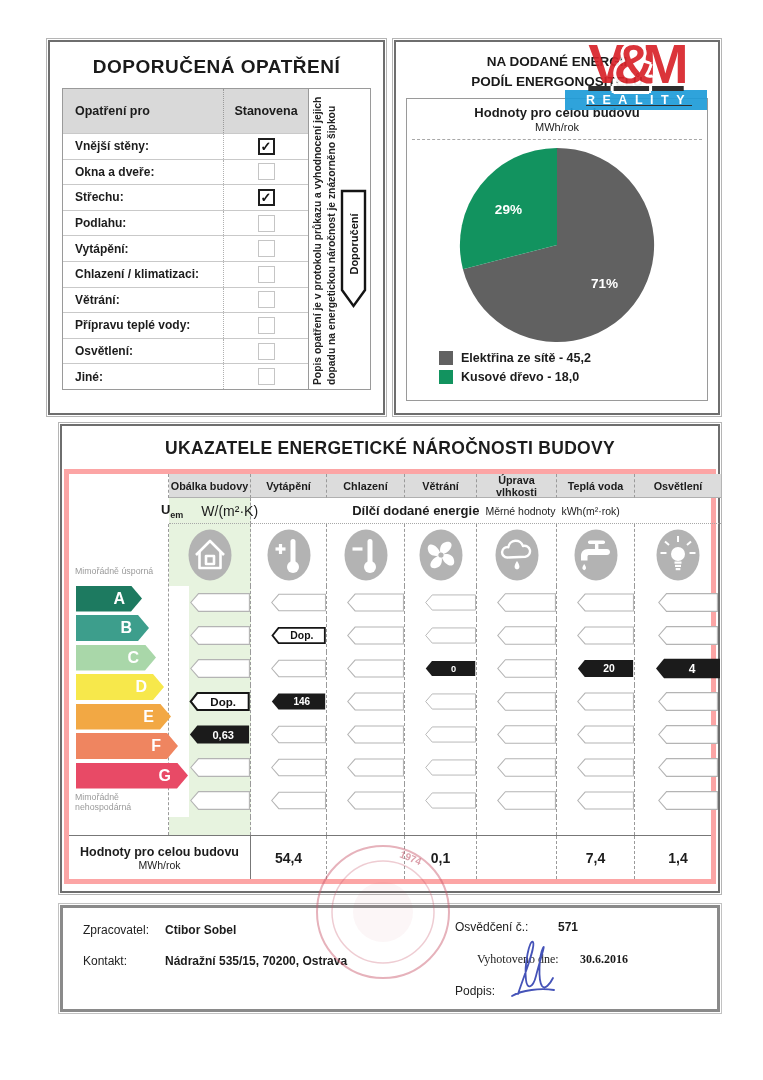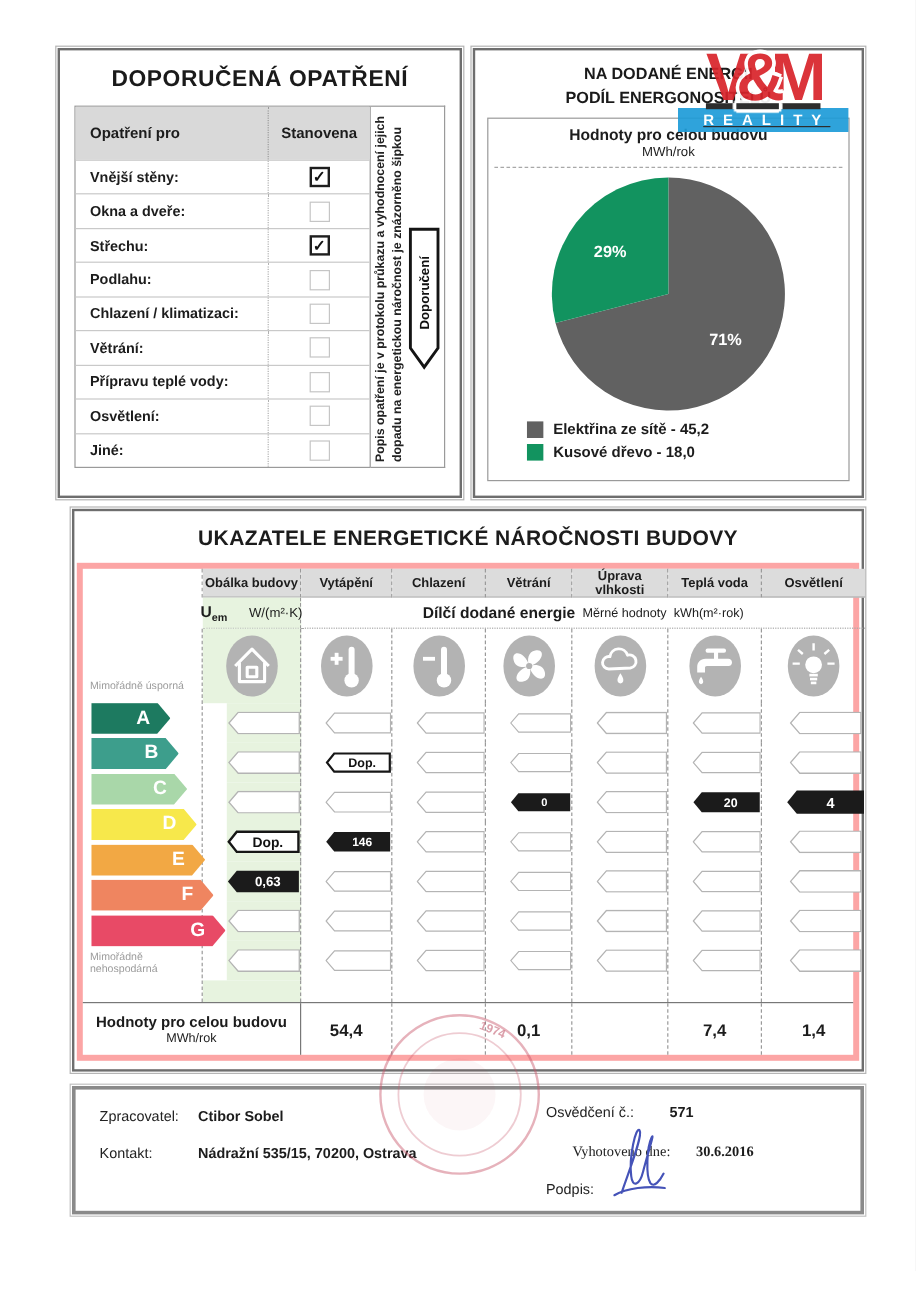--- a/index.html
+++ b/index.html
@@ -47,21 +47,21 @@
   .main { left:60px; top:424px; width:660px; height:469px; }
   .main h2 { text-align:center; font-size:17.5px; letter-spacing:.3px; padding:12px 0 10px; }
   .ind-inner { border:5px solid #fca5a5; margin:0 2px 0; }
   .ind-grid { display:grid; grid-template-columns:100px 82px 76px 78px 72px 80px 78px 86px; grid-template-rows:24px 26px 62px repeat(7,33px) 18px; }
   .dashR { border-right:1px dashed #9a9a9a; }
   .green { background:#e7f3df; }
   .hcell { background:#dcdcdc; border-bottom:1px solid #b0b0b0; font-weight:bold; font-size:10.8px; display:flex; align-items:center; justify-content:center; text-align:center; }
   .scell { display:flex; align-items:center; justify-content:center; border-bottom:1px dotted #a8a8a8; font-size:11px; gap:6px; }
   .uem { font-weight:bold; font-size:13px; }
   .uem sub { font-size:9px; }
-  .uem-unit { font-size:11px;margin-left:12px; }
+  .uem-unit { font-size:14px;margin-left:12px; }
   .subbold { font-weight:bold; font-size:13px; }
   .subnorm, .subunit { font-size:10.5px; }
   .icell { display:flex; align-items:center; justify-content:center; }
   .mcell { display:flex; align-items:center; justify-content:center;margin-left:20px; }
   .lrow { }
   .scale-stack { position:relative; padding-top:42px; }
   .scale-label { font-size:8.8px; color:#9b9b9b; padding-left:6px; height:16px; }
   .grade { height:26px; margin:3.5px 0; display:flex; align-items:center; justify-content:flex-end; padding-right:17px; color:#fff; font-weight:bold; font-size:16px; margin-left:7px;
            clip-path:polygon(0 0, calc(100% - 11px) 0, 100% 50%, calc(100% - 11px) 100%, 0 100%); }
   .ind-foot { display:grid; grid-template-columns:182px 76px 78px 72px 80px 78px 86px; border-top:1.5px solid #777; height:44px; }
@@ -100,20 +100,24 @@
             <div class="m-row">
               <div class="m-label">Okna a dveře:</div>
               <div class="m-check"></div>
             </div>
             <div class="m-row">
               <div class="m-label">Střechu:</div>
               <div class="m-check checked">✓</div>
             </div>
             <div class="m-row">
               <div class="m-label">Podlahu:</div>
+              <div class="m-check"></div>
+            </div>
+            <div class="m-row">
+              <div class="m-label">Vytápění:</div>
               <div class="m-check"></div>
             </div>
             <div class="m-row">
               <div class="m-label">Chlazení / klimatizaci:</div>
               <div class="m-check"></div>
             </div>
             <div class="m-row">
               <div class="m-label">Větrání:</div>
               <div class="m-check"></div>
             </div>

